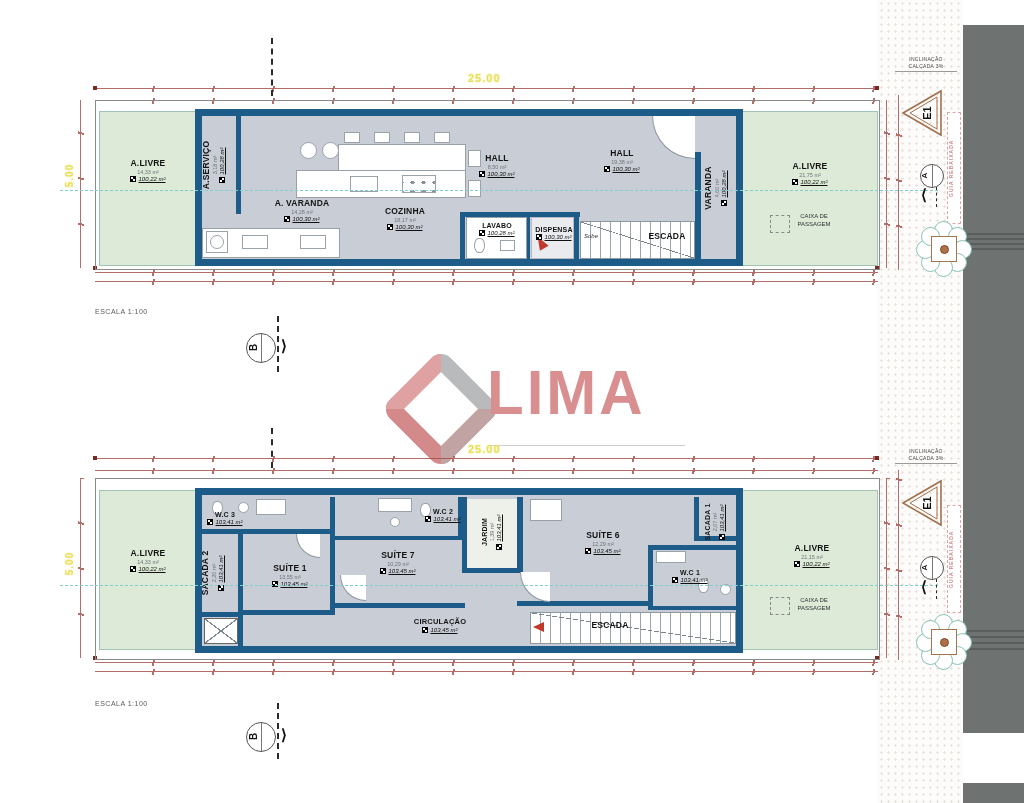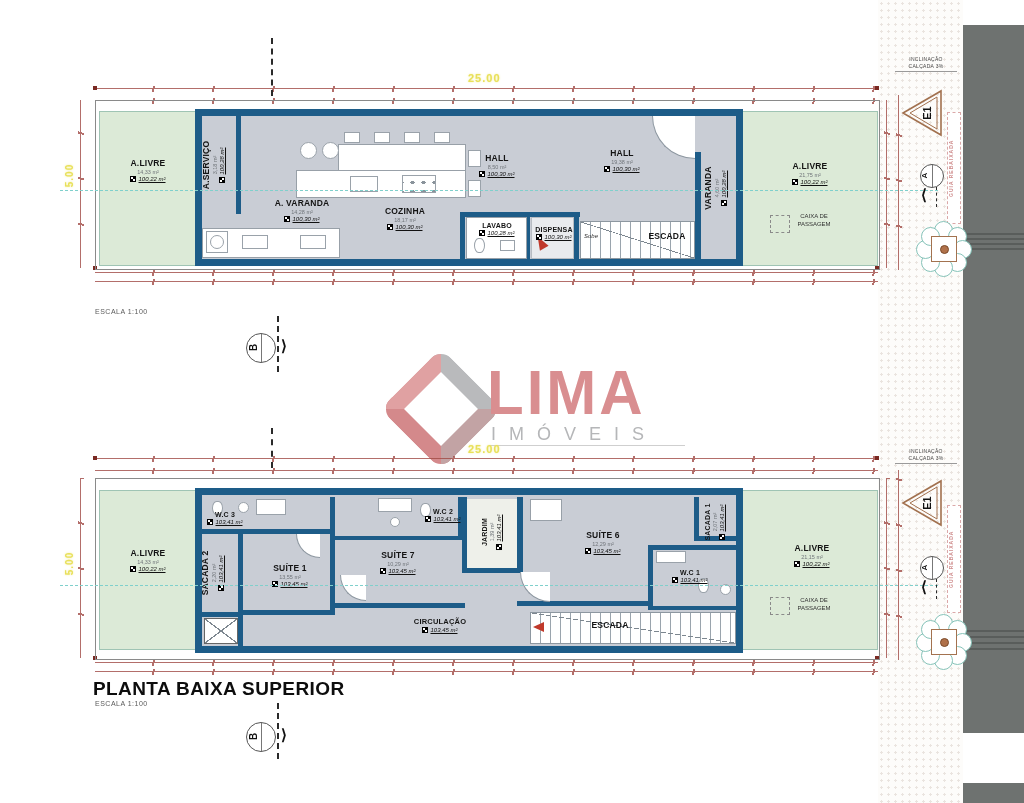--- a/index.html
+++ b/index.html
@@ -246,21 +246,20 @@
     <span class="petal" style="left:18px;top:37px;"></span>
       <span class="petal" style="left:5px;top:32px;"></span>
     <span class="petal" style="left:0px;top:19px;"></span>
       <span class="petal" style="left:5px;top:6px;"></span>
     <span class="tsq"></span>
       <span class="tdot"></span>
   </div>
 
   <div class="logo-diamond" style="left:398px;top:366px;"></div>
   <div class="logo-name" style="left:487px;top:358px;">LIMA</div>
-  <div class="logo-sub" style="left:491px;top:424px;">IMÓVEIS</div>
   <div class="logo-line" style="left:489px;top:445px;width:196px;"></div>
 
   <div class="ydim" style="left:468px;top:443px;">25.00</div>
   <div class="dimh" style="left:95px;top:458px;width:783px;"></div>
   <div class="dimh" style="left:95px;top:470px;width:783px;"></div>
   <div class="dimh" style="left:95px;top:662px;width:783px;"></div>
   <div class="dimh" style="left:95px;top:671px;width:783px;"></div>
   <div class="dimv" style="left:80px;top:478px;height:180px;"></div>
   <div class="dimv" style="left:886px;top:478px;height:180px;"></div>
   <div class="dimv" style="left:898px;top:470px;height:190px;"></div>
@@ -377,21 +376,20 @@
 
   <div class="tealline" style="left:60px;top:585px;width:878px;"></div>
   <div class="bdash" style="left:271px;top:428px;height:40px;"></div>
   <div class="bdash" style="left:277px;top:703px;height:56px;"></div>
   <div class="secircle" style="left:246px;top:722px;width:28px;height:28px;">
     <div class="mid"></div>
     <div class="ltr" style="left:3px;top:8px;font-size:10px;">B</div>
   </div>
   <div class="chev" style="left:281px;top:726px;">⟩</div>
 
-  <div class="ptitle" style="left:93px;top:678px;">PLANTA BAIXA SUPERIOR</div>
   <div class="pscale" style="left:95px;top:700px;">ESCALA 1:100</div>
 
   <div class="incline" style="left:895px;top:448px;width:62px;">
     <span>INCLINAÇÃO</span><br>
     <span>CALÇADA 3%</span>
   </div>
   <div class="e1wrap" style="left:900px;top:478px;">
     <svg width="44" height="50" viewBox="0 0 44 50">
       <polygon points="3,25 41,3 41,47" fill="none" stroke="#a2714f" stroke-width="1.6"></polygon>
       <polygon points="10,25 37,9 37,41" fill="none" stroke="#a2714f" stroke-width="1"></polygon>

